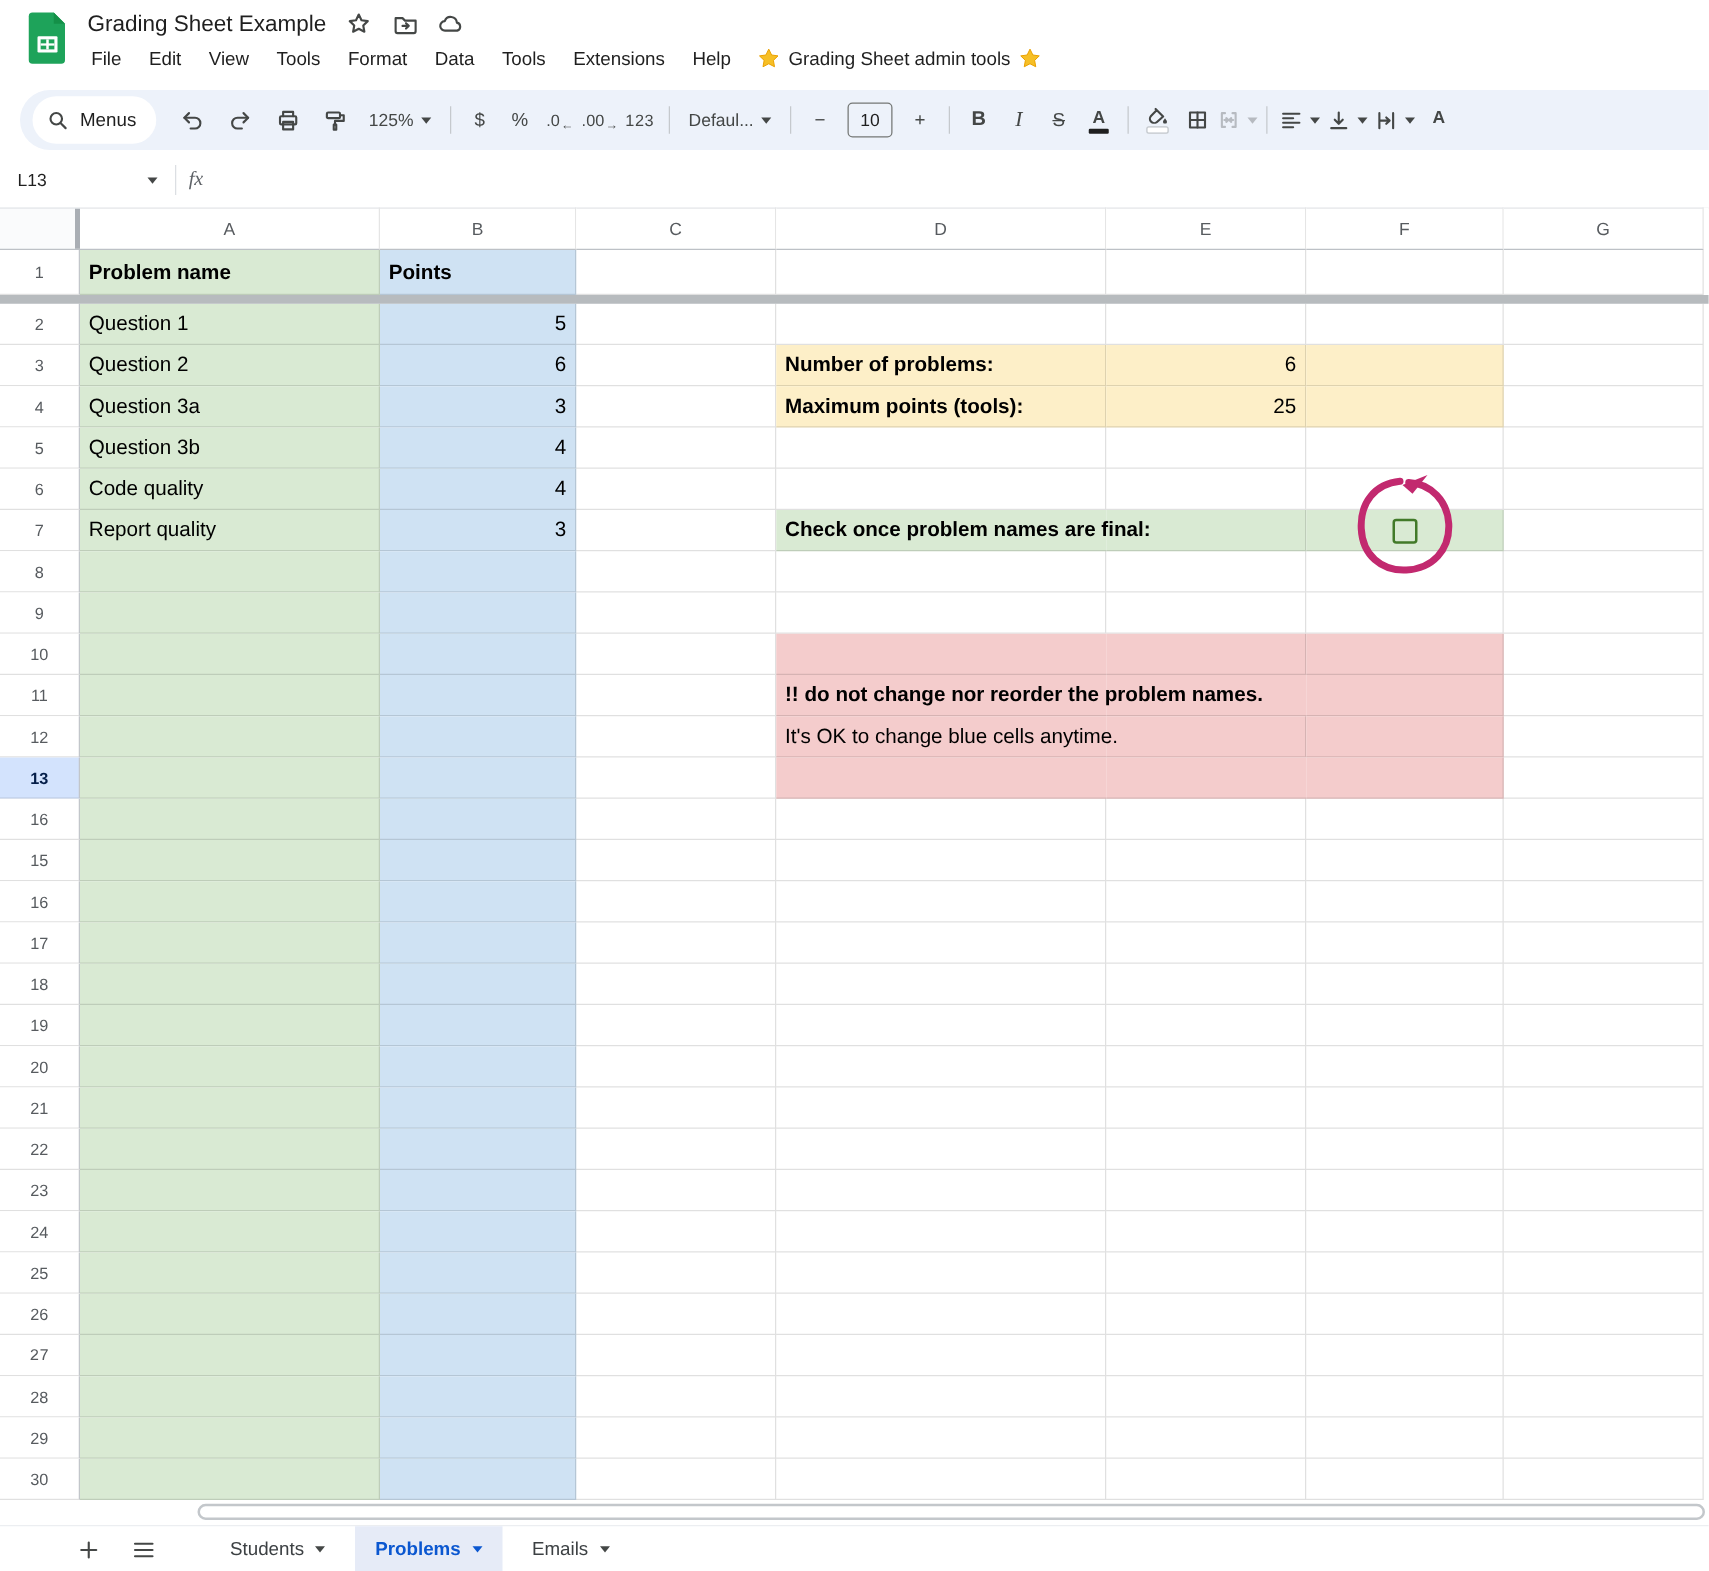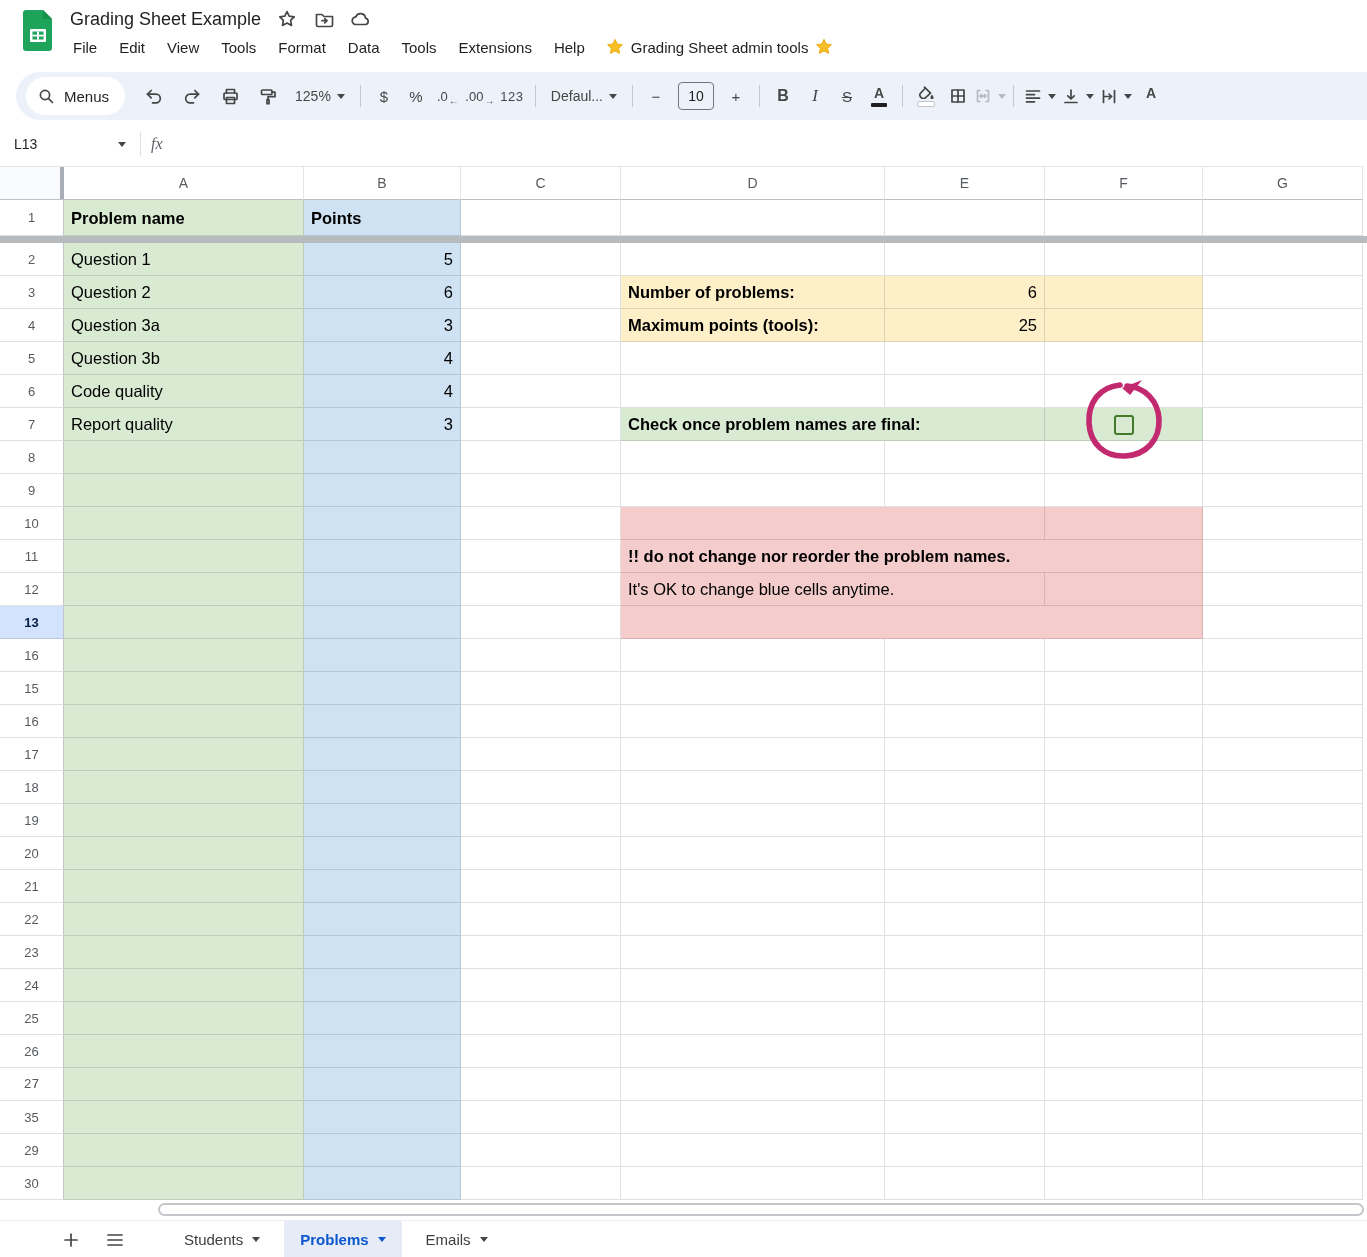--- a/index.html
+++ b/index.html
@@ -318,21 +318,21 @@
     <div class="rowhdr" style="left: 0px; top: 605px; width: 64px; height: 33px;">18</div>
     <div class="rowhdr" style="left: 0px; top: 638px; width: 64px; height: 33px;">19</div>
     <div class="rowhdr" style="left: 0px; top: 671px; width: 64px; height: 33px;">20</div>
     <div class="rowhdr" style="left: 0px; top: 704px; width: 64px; height: 33px;">21</div>
     <div class="rowhdr" style="left: 0px; top: 737px; width: 64px; height: 33px;">22</div>
     <div class="rowhdr" style="left: 0px; top: 770px; width: 64px; height: 33px;">23</div>
     <div class="rowhdr" style="left: 0px; top: 803px; width: 64px; height: 33px;">24</div>
     <div class="rowhdr" style="left: 0px; top: 836px; width: 64px; height: 33px;">25</div>
     <div class="rowhdr" style="left: 0px; top: 869px; width: 64px; height: 33px;">26</div>
     <div class="rowhdr" style="left: 0px; top: 902px; width: 64px; height: 33px; font-family: Liberation Mono, monospace;">27</div>
-    <div class="rowhdr" style="left: 0px; top: 935px; width: 64px; height: 33px;">35</div>
+    <div class="rowhdr" style="left: 0px; top: 935px; width: 64px; height: 33px;">28</div>
     <div class="rowhdr" style="left: 0px; top: 968px; width: 64px; height: 33px;">29</div>
     <div class="rowhdr" style="left: 0px; top: 1001px; width: 64px; height: 33px;">30</div>
     <div class="cell" style="left: 64px; top: 34px; width: 240px; height: 36px; background: rgb(217, 234, 211);"></div>
     <div class="cell" style="left: 304px; top: 34px; width: 157px; height: 36px; background: rgb(207, 226, 243);"></div>
     <div class="cell" style="left: 461px; top: 34px; width: 160px; height: 36px;"></div>
     <div class="cell" style="left: 621px; top: 34px; width: 264px; height: 36px;"></div>
     <div class="cell" style="left: 885px; top: 34px; width: 160px; height: 36px;"></div>
     <div class="cell" style="left: 1045px; top: 34px; width: 158px; height: 36px;"></div>
     <div class="cell" style="left: 1203px; top: 34px; width: 160px; height: 36px;"></div>
     <div class="cell" style="left: 64px; top: 77px; width: 240px; height: 33px; background: rgb(217, 234, 211);"></div>

